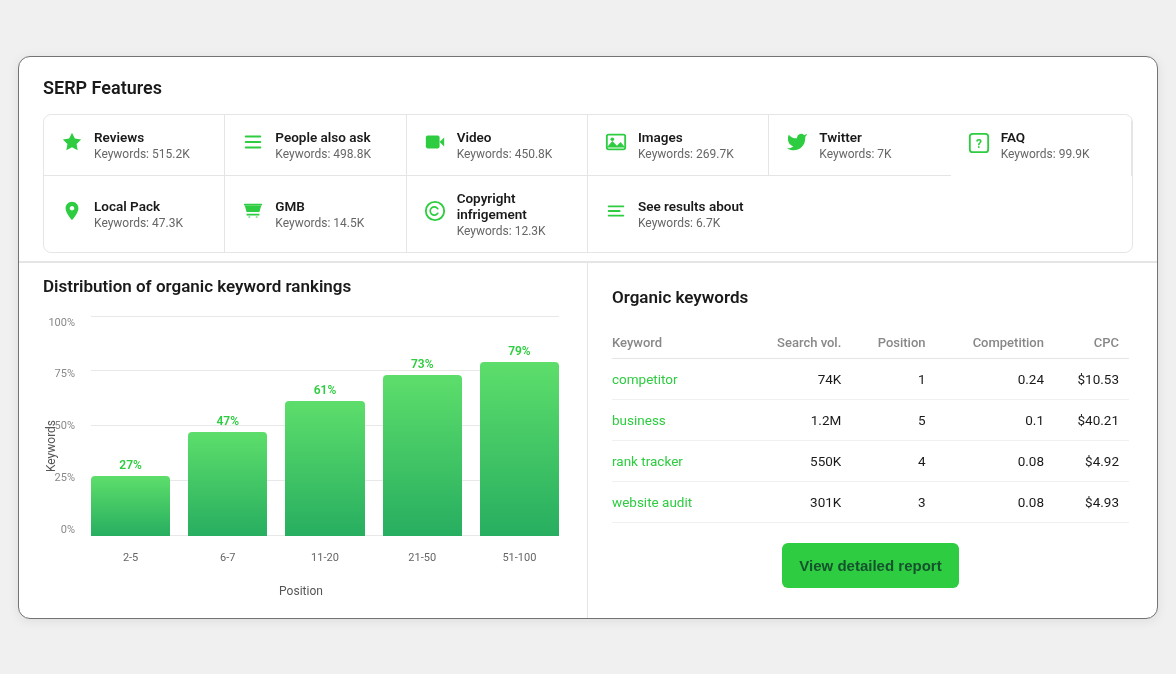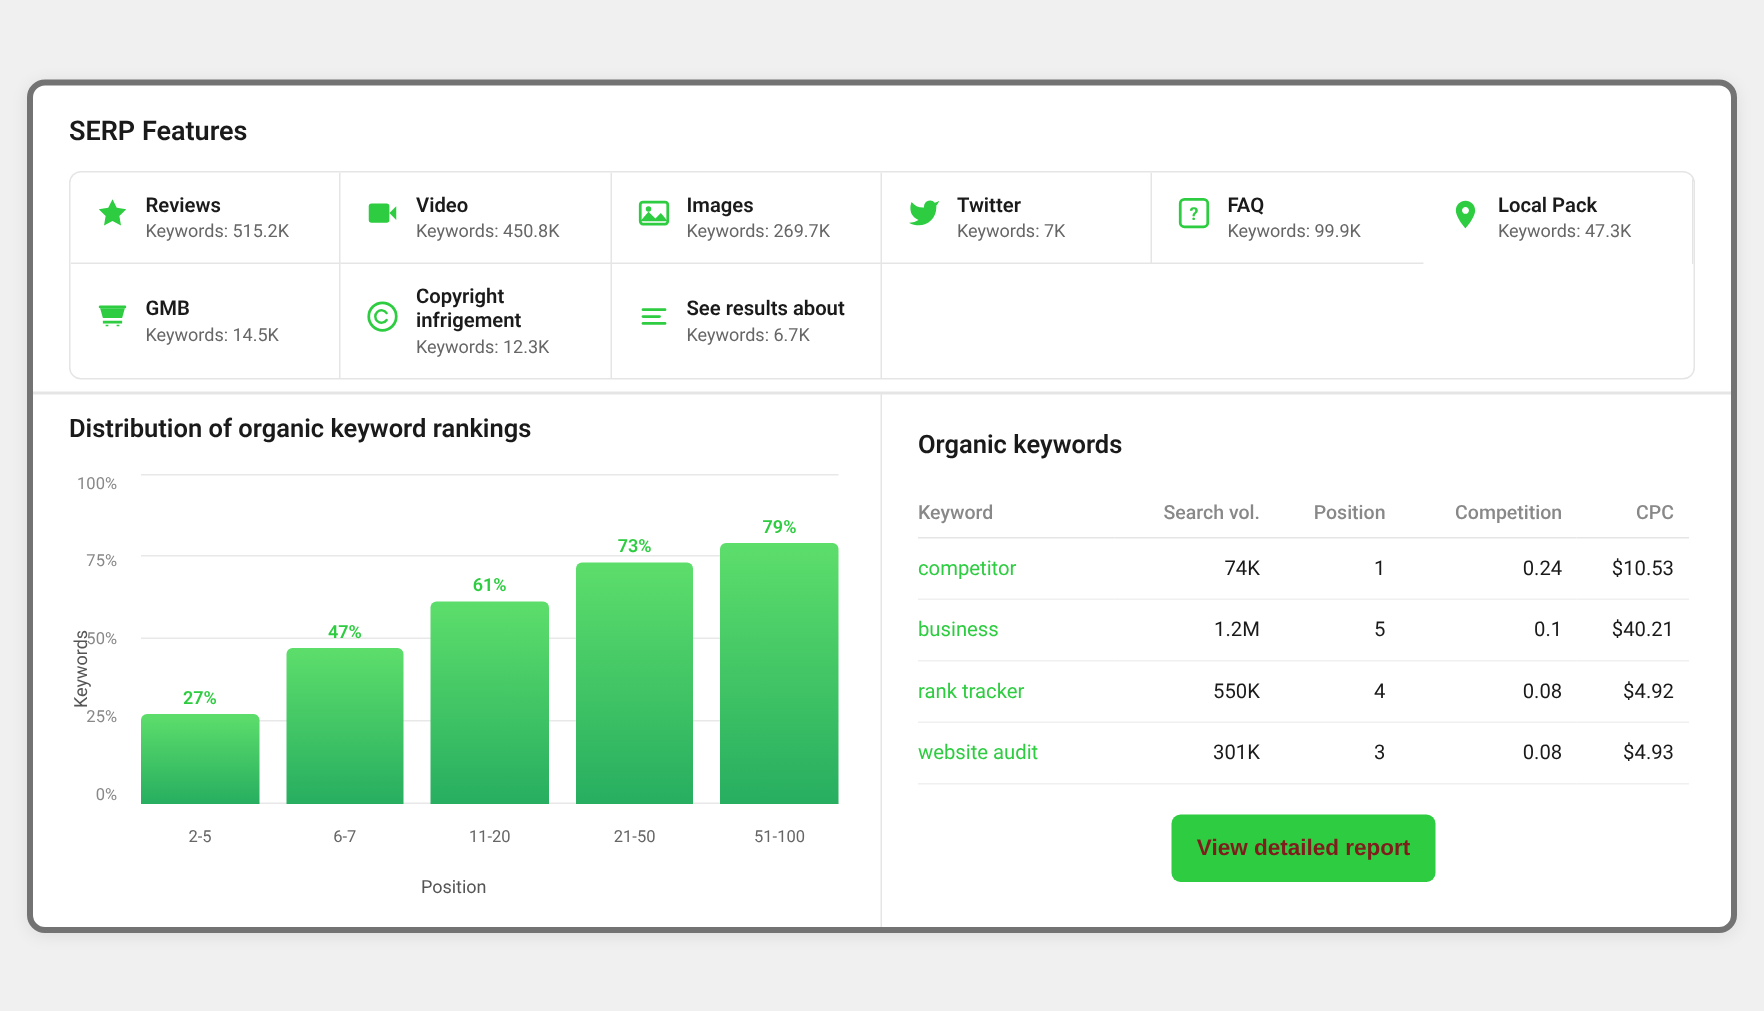--- a/index.html
+++ b/index.html
@@ -8,21 +8,21 @@
       background: #f0f0f0;
       display: flex;
       justify-content: center;
       align-items: center;
       min-height: 100vh;
       padding: 16px;
     }
     .main-container {
       background: #fff;
       border-radius: 12px;
-      border: 4px solid #737373;
+      border: 1px solid #737373;
       width: 1140px;
       overflow: hidden;
       box-shadow: 0 2px 12px rgba(0,0,0,0.08);
     }
     
     .serp-section {
       padding: 20px 24px 8px 24px;
       border-bottom: 1px solid #e5e5e5;
     }
     .serp-title {
@@ -217,21 +217,21 @@
     }
     .keyword-link {
       color: #2ecc40;
       text-decoration: none;
       cursor: pointer;
     }
     .view-report-btn {
       display: block;
       margin: 20px auto 0 auto;
       background: #2ecc40;
-      color: #7f1d1d;
+      color: #14532d;
       border: none;
       border-radius: 6px;
       padding: 14px 17px;
       font-size: 15px;
       font-weight: 600;
       cursor: pointer;
       text-align: right;
       width: fit-content;
     }
   </style>
@@ -243,20 +243,31 @@
   <div class="serp-section">
     <div class="serp-title">SERP Features</div>
     <div class="serp-grid" id="serp-grid">
     <div class="serp-item">
     <div class="serp-icon"><svg viewBox="0 0 24 24" xmlns="http://www.w3.org/2000/svg">
               <polygon points="12,2 15.09,8.26 22,9.27 17,14.14 18.18,21.02 12,17.77 5.82,21.02 7,14.14 2,9.27 8.91,8.26" fill="#2ecc40"></polygon>
             </svg></div>
     <div class="serp-item-text">
       <div class="serp-item-name">Reviews</div>
       <div class="serp-item-keywords">Keywords: 515.2K</div>
+    </div>
+  </div>
+        <div class="serp-item">
+    <div class="serp-icon"><svg viewBox="0 0 24 24" xmlns="http://www.w3.org/2000/svg">
+              <rect x="3" y="5" width="18" height="2" rx="1" fill="#2ecc40"></rect>
+              <rect x="3" y="11" width="18" height="2" rx="1" fill="#2ecc40"></rect>
+              <rect x="3" y="17" width="18" height="2" rx="1" fill="#2ecc40"></rect>
+            </svg></div>
+    <div class="serp-item-text">
+      <div class="serp-item-name">People also ask</div>
+      <div class="serp-item-keywords">Keywords: 498.8K</div>
     </div>
   </div>
         <div class="serp-item">
     <div class="serp-icon"><svg viewBox="0 0 24 24" xmlns="http://www.w3.org/2000/svg">
               <rect x="2" y="5" width="15" height="14" rx="2" fill="#2ecc40"></rect>
               <polygon points="22,7 17,12 22,17" fill="#2ecc40"></polygon>
             </svg></div>
     <div class="serp-item-text">
       <div class="serp-item-name">Video</div>
       <div class="serp-item-keywords">Keywords: 450.8K</div>

